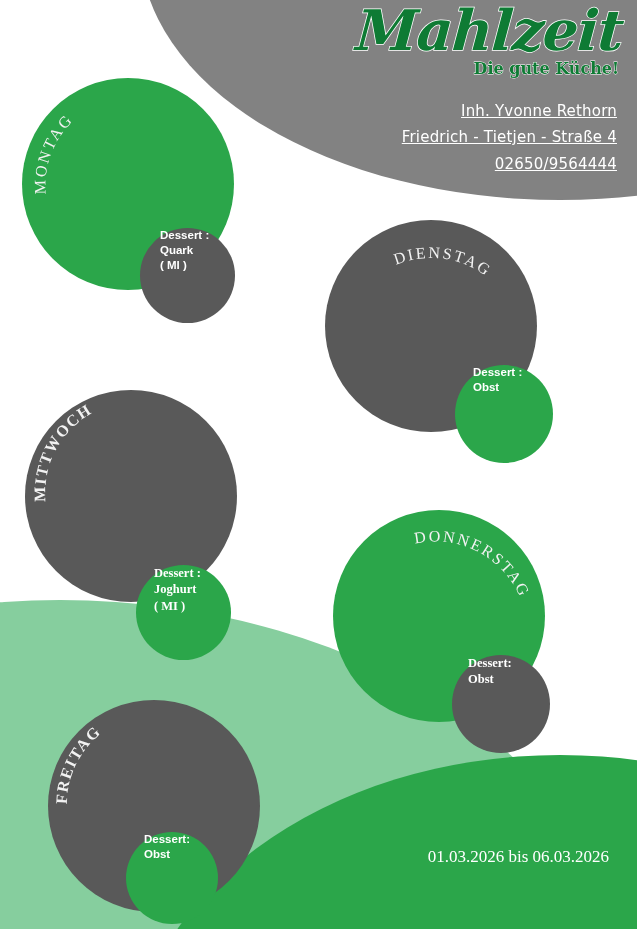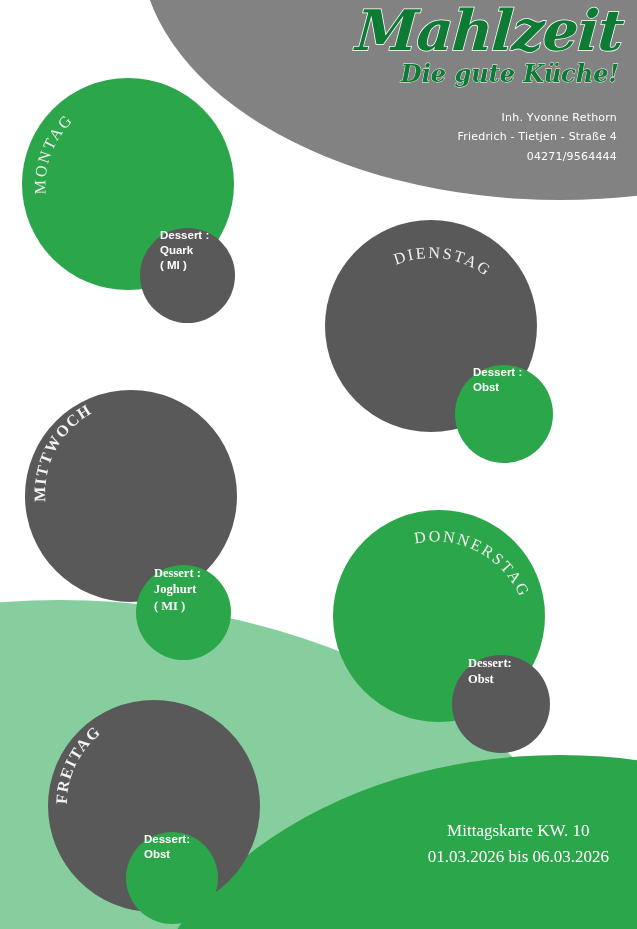--- a/index.html
+++ b/index.html
@@ -41,39 +41,39 @@
     letter-spacing: -1px;
     color: #0E7B34;
     -webkit-text-stroke: 1.5px #ffffff;
     paint-order: stroke fill;
     text-align: right;
     transform: skewX(-4deg);
     white-space: nowrap;
   }
   .brand-tag {
     font-family: "DejaVu Serif", serif;
-    font-style: italic;
-    font-weight: bold;
-    font-size: 24px;
+    font-weight: bold;
+    font-size: 16px;
     color: #0E7B34;
     -webkit-text-stroke: 0.8px #ffffff;
     paint-order: stroke fill;
     margin-top: 2px;
     margin-right: 4px;
     white-space: nowrap;
   }
   .contact {
     margin-top: 20px;
     margin-right: 6px;
     color: #ffffff;
-    font-size: 11px;
+    font-size: 15px;
     line-height: 1.75;
     font-family: "DejaVu Sans", sans-serif;
     letter-spacing: 0.2px;
     white-space: nowrap;
+    text-decoration: underline;
   }
 
   
   .day {
     position: absolute;
     border-radius: 50%;
     z-index: 3;
   }
   .day.green  { background: #2BA64A; }
   .day.gray   { background: #595959; }
@@ -166,21 +166,21 @@
       <ellipse cx="560" cy="1075" rx="430" ry="320" fill="#2BA64A"></ellipse>
     </svg>
   </div>
 
   <div class="brand-wrap">
     <div class="brand-logo">Mahlzeit</div>
     <div class="brand-tag">Die gute Küche!</div>
     <div class="contact">
       <div>Inh. Yvonne Rethorn</div>
       <div>Friedrich - Tietjen - Straße 4</div>
-      <div>04271/9564444</div>
+      <div>02650/9564444</div>
     </div>
   </div>
 
   <div class="day green" style="left:22px; top:78px; width:212px; height:212px;">
     <svg class="day-label-svg sans" viewBox="0 0 212 212">
       <path id="arc-montag" d="M 26,128 A 88,88 0 0 1 150,28" fill="none"></path>
       <text>
         <textPath href="#arc-montag" startOffset="6%">MONTAG</textPath>
       </text>
     </svg>
@@ -259,17 +259,16 @@
   <div class="day-menu" style="left:60px; top:756px; width:205px;">Rindergeschnetzeltes
 mit Reis und
 Möhrensalat</div>
 
   <div class="dessert green" style="left:126px; top:832px; width:92px; height:92px; padding-left:18px;">
     <div class="dessert-text">Dessert:
 Obst</div>
   </div>
 
   <div class="footer">
-    <div>Mittagskarte KW. 10</div>
     <div>01.03.2026 bis 06.03.2026</div>
   </div>
 
 </div>
 
 </body></html>

